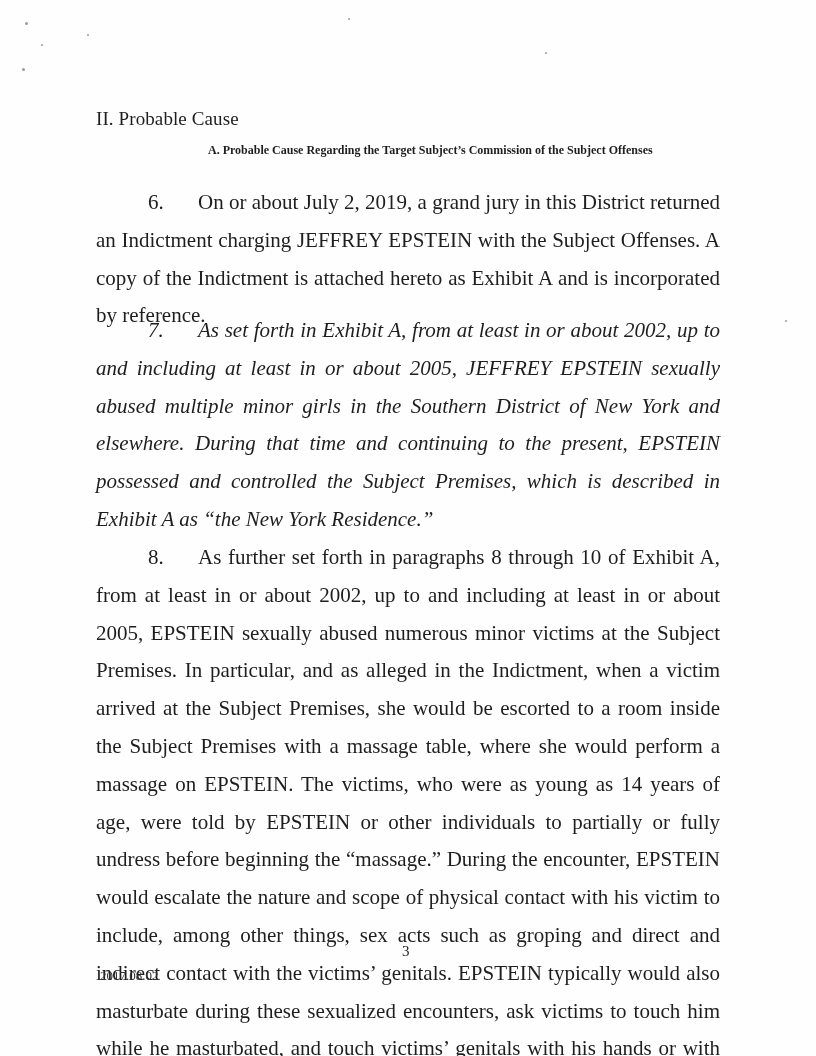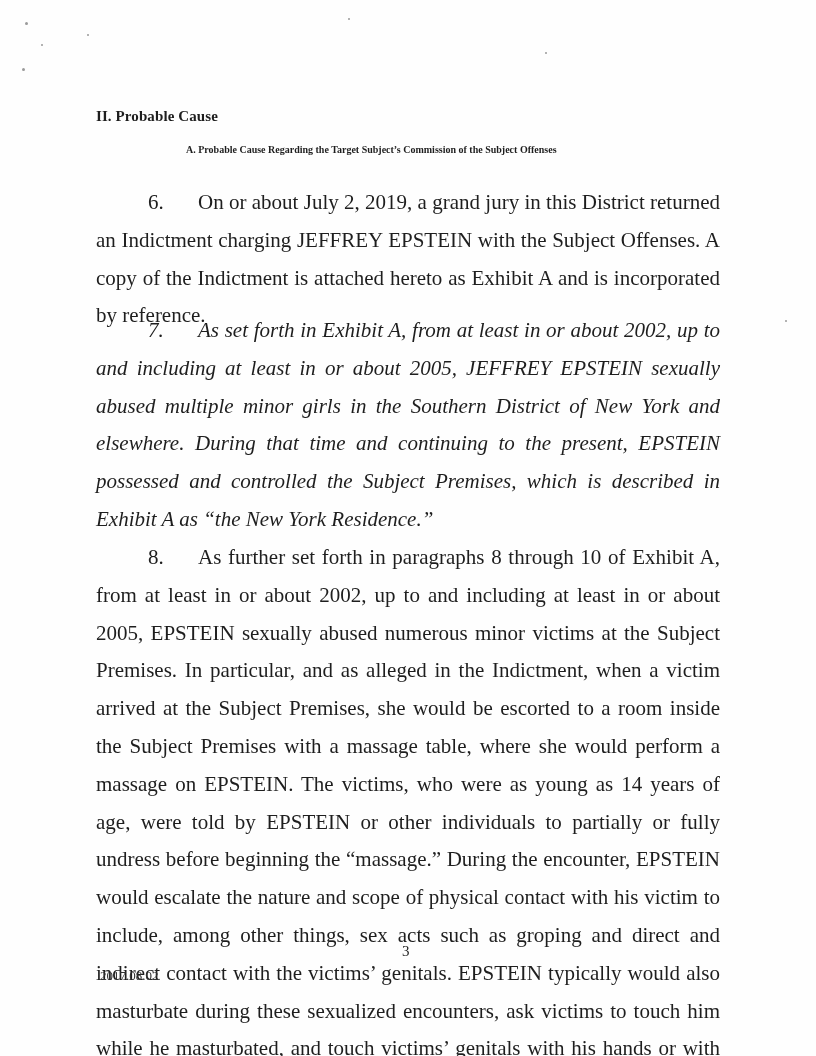--- a/index.html
+++ b/index.html
@@ -23,29 +23,29 @@
     }
     .speck {
       position: absolute;
       background: #9a9a9a;
       border-radius: 50%;
     }
     .section-heading {
       position: absolute;
       left: 96px;
       top: 108px;
-      font-weight: bold;
-      font-size: 15px;
+      font-weight: normal;
+      font-size: 19px;
       letter-spacing: 0.1px;
     }
     .sub-heading {
       position: absolute;
-      left: 186px;
+      left: 208px;
       font-weight: bold;
-      font-size: 10px;
+      font-size: 12px;
       line-height: 20px;
     }
     .sub-a {
       top: 140px;
       width: 522px;
       text-align: justify;
       text-align-last: left;
     }
     .sub-b {
       top: 274px;

